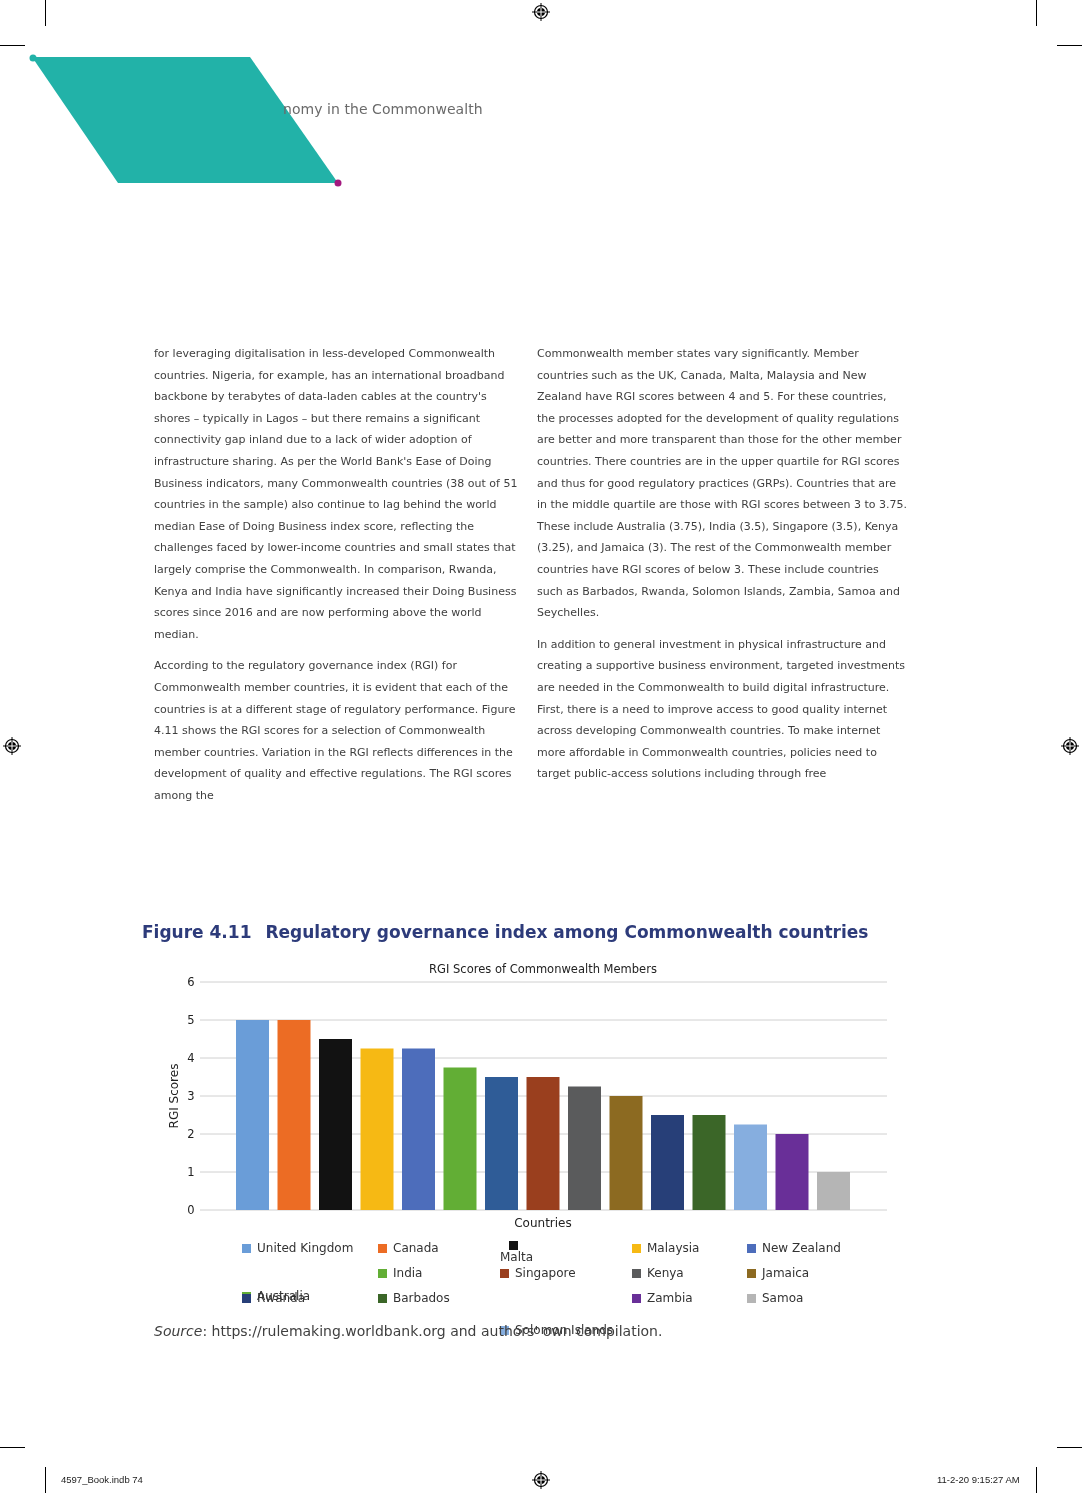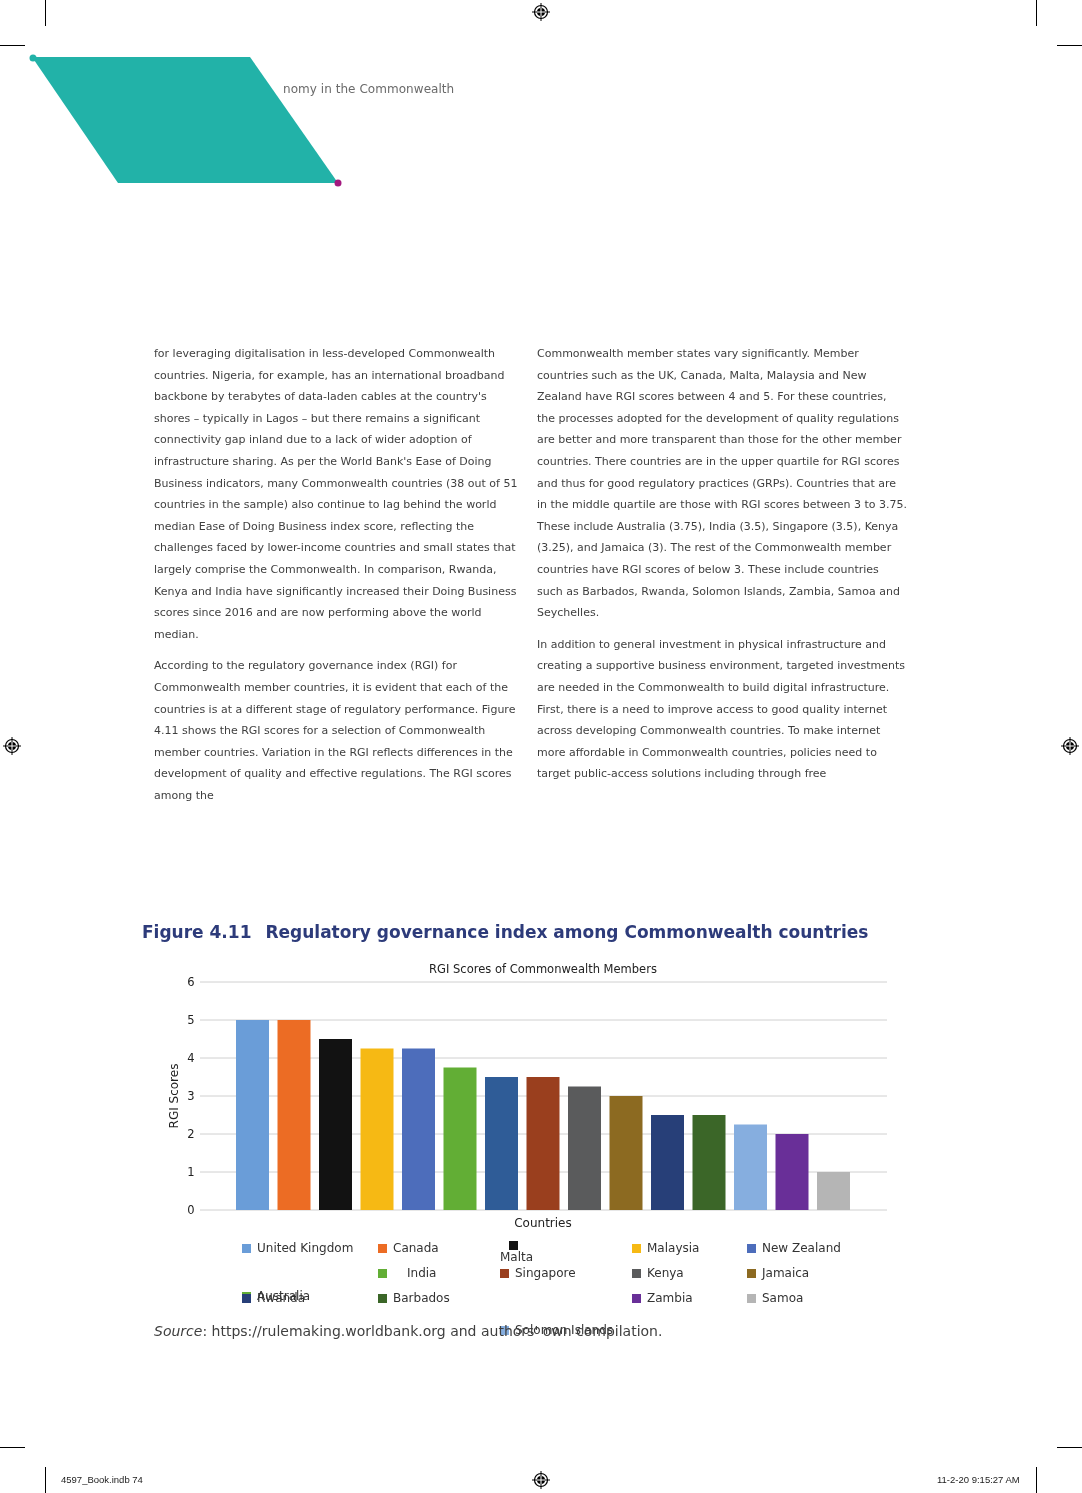--- a/index.html
+++ b/index.html
@@ -1,20 +1,20 @@
 <!DOCTYPE html>
 <html><head>
 <meta charset="utf-8">
 <style>
   html,body{margin:0;padding:0;background:#fff;}
   body{width:1082px;height:1493px;position:relative;overflow:hidden;font-family:"DejaVu Sans",sans-serif;color:#3a3a3a;}
   .crop{position:absolute;background:#000;}
   .reg{position:absolute;width:18px;height:18px;}
   .teal{position:absolute;left:0;top:0;}
-  .running-head{position:absolute;left:283px;top:82px;font-size:12px;color:#6a6a6a;white-space:nowrap;letter-spacing:0.05px;}
+  .running-head{position:absolute;left:283px;top:101px;font-size:14px;color:#6a6a6a;white-space:nowrap;letter-spacing:0.05px;}
   .col{position:absolute;font-size:11px;line-height:21.6px;color:#3f3f3f;}
   .col p{margin:0 0 10px 0;}
   .col1{left:154px;top:343px;width:365px;}
   .col2{left:537px;top:343px;width:370px;}
   .fig-title{position:absolute;left:142px;top:922px;font-size:17px;font-weight:bold;color:#2d3b7a;white-space:nowrap;}
   .fig-title .num{margin-right:8px;}
   .chart{position:absolute;left:0;top:0;}
   .legend{position:absolute;left:242px;top:1241px;width:640px;}
   .leg-item{position:absolute;font-size:12px;color:#333;white-space:nowrap;display:flex;align-items:center;}
   .leg-sw{width:9px;height:9px;display:inline-block;margin-right:6px;}
@@ -147,21 +147,21 @@
       <span>Malaysia</span>
     </div>
     <div class="leg-item" style="left: 505px; top: 0px;">
       <span class="leg-sw" style="background: rgb(77, 109, 187);"></span>
       <span>New Zealand</span>
     </div>
     <div class="leg-item" style="left: 0px; top: 25px; margin-top: 23px;">
       <span class="leg-sw" style="background: rgb(98, 174, 53);"></span>
       <span>Australia</span>
     </div>
-    <div class="leg-item" style="left: 136px; top: 25px; gap: 14px;">
+    <div class="leg-item" style="left: 136px; top: 25px;">
       <span class="leg-sw" style="background: rgb(98, 174, 53);"></span>
       <span>India</span>
     </div>
     <div class="leg-item" style="left: 258px; top: 25px; justify-content: flex-end;">
       <span class="leg-sw" style="background: rgb(154, 63, 30);"></span>
       <span>Singapore</span>
     </div>
     <div class="leg-item" style="left: 390px; top: 25px;">
       <span class="leg-sw" style="background: rgb(90, 91, 92);"></span>
       <span>Kenya</span>

